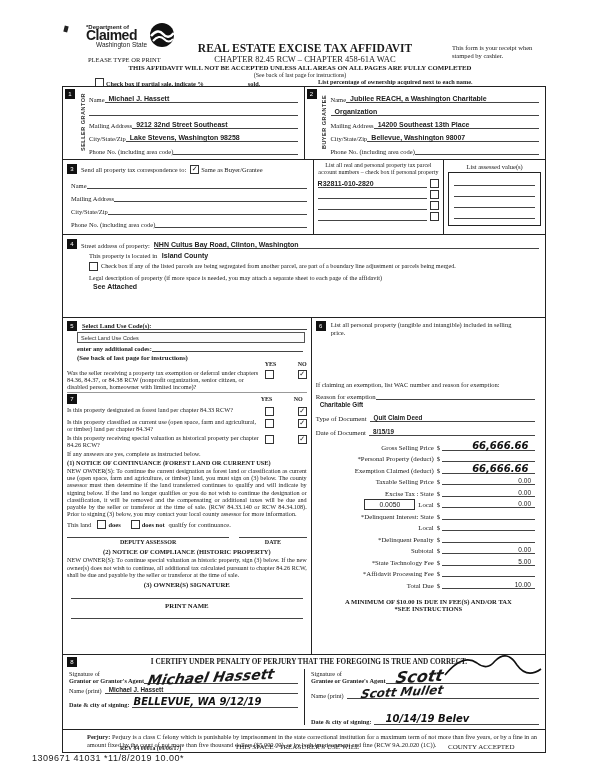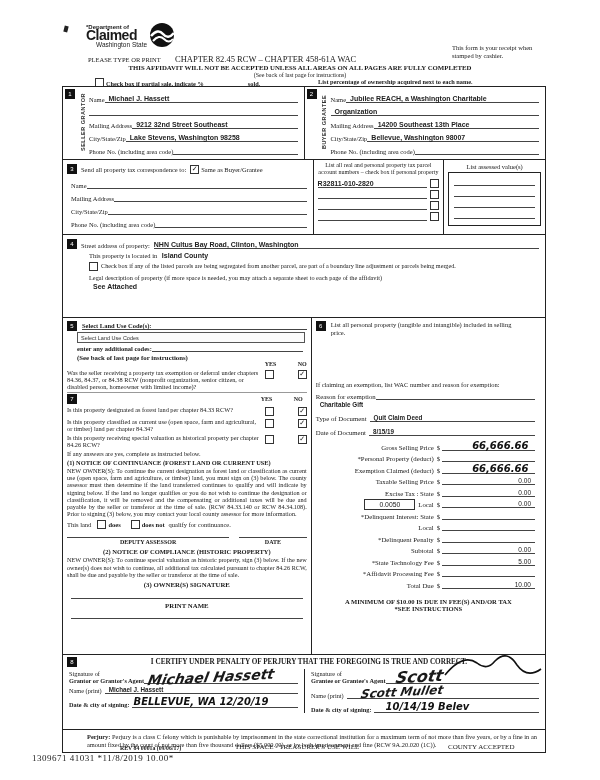--- a/index.html
+++ b/index.html
@@ -4,21 +4,21 @@
 <style>
   html,body{margin:0;padding:0;background:#888;}
   .page{position:relative;width:600px;height:780px;background:#fff;overflow:hidden;
         font-family:"Liberation Serif",serif;color:#1a1a1a;}
   .abs{position:absolute;}
   
   .logo-dept{font-size:6px;font-weight:bold;font-family:"Liberation Sans",sans-serif;}
   .logo-rev{font-size:14px;font-weight:bold;font-family:"Liberation Sans",sans-serif;letter-spacing:-0.5px;line-height:11px;}
   .logo-state{font-size:6.5px;font-family:"Liberation Sans",sans-serif;}
   .title{font-size:11.5px;font-weight:bold;text-align:center;}
-  .subtitle{font-size:8.5px;}
+  .subtitle{font-size:8.5px;text-align:center;}
   .warn{font-size:6.8px;font-weight:bold;text-align:center;}
   .seeback{font-size:6px;text-align:center;}
   .receipt{font-size:6.5px;text-align:left;width:85px;line-height:8px;}
   .ptp{font-size:6.5px;}
   
   .form{position:absolute;left:62px;top:86px;width:482px;border:1px solid #222;}
   .row{position:relative;border-bottom:1px solid #222;}
   .cell{position:relative;}
   .numbox{display:inline-flex;width:10px;height:10px;background:#111;color:#fff;
           font-size:6px;align-items:center;justify-content:center;flex:none;
@@ -45,21 +45,21 @@
   .mval{position:absolute;right:4px;bottom:0;font-size:6.5px;font-family:"Liberation Sans",sans-serif;}
   .mhand{position:absolute;left:30px;bottom:-1px;font-size:10px;}
   .ratebox{border:1px solid #333;font-size:6.8px;padding:1px 14px;margin-right:3px;
            font-family:"Liberation Sans",sans-serif;}
   .para{font-size:6.2px;line-height:7.2px;text-align:justify;}
   .qrow{display:flex;font-size:6.3px;line-height:7px;margin:2px 4px 2px 4px;}
   .qtext{flex:1;padding-right:6px;}
   .qboxes{flex:none;width:42px;display:flex;justify-content:space-between;padding-top:1px;}
   .yn{display:flex;justify-content:space-between;width:42px;font-size:6px;font-weight:bold;
       margin-left:auto;margin-right:4px;}
-  .stamp{font-family:Liberation Serif, serif;font-size:9px;color:#222;letter-spacing:.5px;}
+  .stamp{font-family:Liberation Sans, sans-serif;font-size:9px;color:#222;letter-spacing:.5px;}
   .dropdown{border:1px solid #555;background:#fcfcfc;font-family:"Liberation Sans",sans-serif;
             font-size:5.5px;color:#333;padding:1.5px 3px;margin:1px 6px 2px 4px;}
   .sig{font-family:"DejaVu Sans",sans-serif;font-style:italic;font-weight:bold;
        transform:rotate(-3deg) skewX(-14deg);display:inline-block;}
 </style>
 </head>
 <body>
 
 <div class="page">
 
@@ -74,20 +74,21 @@
       </div>
       <svg width="26" height="26" viewBox="0 0 26 26" style="margin:-2px 0 0 2px;">
         <circle cx="13" cy="13" r="12" fill="#111"></circle>
         <path d="M2 14 Q9 6 14 12 Q19 18 25 11" stroke="#fff" stroke-width="2.6" fill="none"></path>
         <path d="M4 19 Q10 12 15 17 Q20 22 24 17" stroke="#fff" stroke-width="2" fill="none"></path>
       </svg>
     </div>
   </div>
   <div class="abs ptp" style="left:88px;top:56px;">PLEASE TYPE OR PRINT</div>
 
+  <div class="abs title" style="left:175px;top:42px;width:260px;">REAL ESTATE EXCISE TAX AFFIDAVIT</div>
   <div class="abs subtitle" style="left:175px;top:54px;width:260px;">CHAPTER 82.45 RCW – CHAPTER 458-61A WAC</div>
   <div class="abs warn" style="left:80px;top:64px;width:440px;">THIS AFFIDAVIT WILL NOT BE ACCEPTED UNLESS ALL AREAS ON ALL PAGES ARE FULLY COMPLETED</div>
   <div class="abs seeback" style="left:80px;top:72px;width:440px;">(See back of last page for instructions)</div>
   <div class="abs receipt" style="left:452px;top:44px;">This form is your receipt when stamped by cashier.</div>
 
   <div class="abs" style="left:95px;top:78px;font-size:6.3px;font-weight:bold;display:flex;align-items:flex-end;">
     <span class="cb" style="margin-right:2px;"></span>
     <span>Check box if partial sale, indicate %</span>
     <span style="display:inline-block;width:40px;border-bottom:1px solid #444;margin:0 2px;"></span>
     <span>sold.</span>
@@ -443,21 +444,21 @@
               <span class="sig" style="font-size:14px;position:absolute;left:4px;bottom:-2px;white-space:nowrap;">Michael Hassett</span>
             </div>
           </div>
           <div style="display:flex;align-items:flex-end;margin-top:2px;font-size:6.3px;">
             <span>Name (print)</span>
             <span class="fill uline" style="flex:1;margin-left:3px;padding-left:4px;font-size:6.3px;">Michael J. Hassett</span>
           </div>
           <div style="display:flex;align-items:flex-end;margin-top:1px;font-size:6.3px;">
             <span class="b">Date &amp; city of signing:</span>
             <span class="uline" style="flex:1;margin-left:2px;position:relative;height:12px;">
-              <span class="hand" style="font-size:10px;position:absolute;left:2px;bottom:0;white-space:nowrap;">BELLEVUE, WA  12/20/19</span>
+              <span class="hand" style="font-size:10px;position:absolute;left:2px;bottom:0;white-space:nowrap;">BELLEVUE, WA  9/12/19</span>
             </span>
           </div>
         </div>
 
         <div style="width:50%;padding:0 6px;box-sizing:border-box;border-left:1px solid #222;">
           <div style="display:flex;align-items:flex-end;position:relative;">
             <div style="font-size:6.3px;line-height:7px;flex:none;">
               <div>Signature of</div>
               <div class="b">Grantee or Grantee's Agent</div>
             </div>
@@ -467,21 +468,21 @@
                 <path d="M2 20 Q20 -2 34 8 Q44 16 52 6 Q64 -6 74 10 Q84 24 98 14" stroke="#111" stroke-width="1.6" fill="none"></path>
               </svg>
             </div>
           </div>
           <div style="display:flex;align-items:flex-end;margin-top:2px;font-size:6.3px;">
             <span>Name (print)</span>
             <span class="uline" style="flex:1;margin-left:3px;position:relative;height:12px;">
               <span class="sig" style="font-size:12px;position:absolute;left:14px;bottom:-1px;white-space:nowrap;">Scott  Mullet</span>
             </span>
           </div>
-          <div style="display:flex;align-items:flex-end;margin-top:1px;font-size:6.3px;">
+          <div style="display:flex;align-items:flex-end;margin-top:13px;font-size:6.3px;">
             <span class="b">Date &amp; city of signing:</span>
             <span class="uline" style="flex:1;margin-left:2px;position:relative;height:12px;">
               <span class="hand" style="font-size:10px;position:absolute;left:12px;bottom:0;white-space:nowrap;">10/14/19   Belev</span>
             </span>
           </div>
         </div>
       </div>
     </div>
 
     <div style="padding:3px 6px 4px 24px;font-size:6.4px;line-height:7.6px;">

